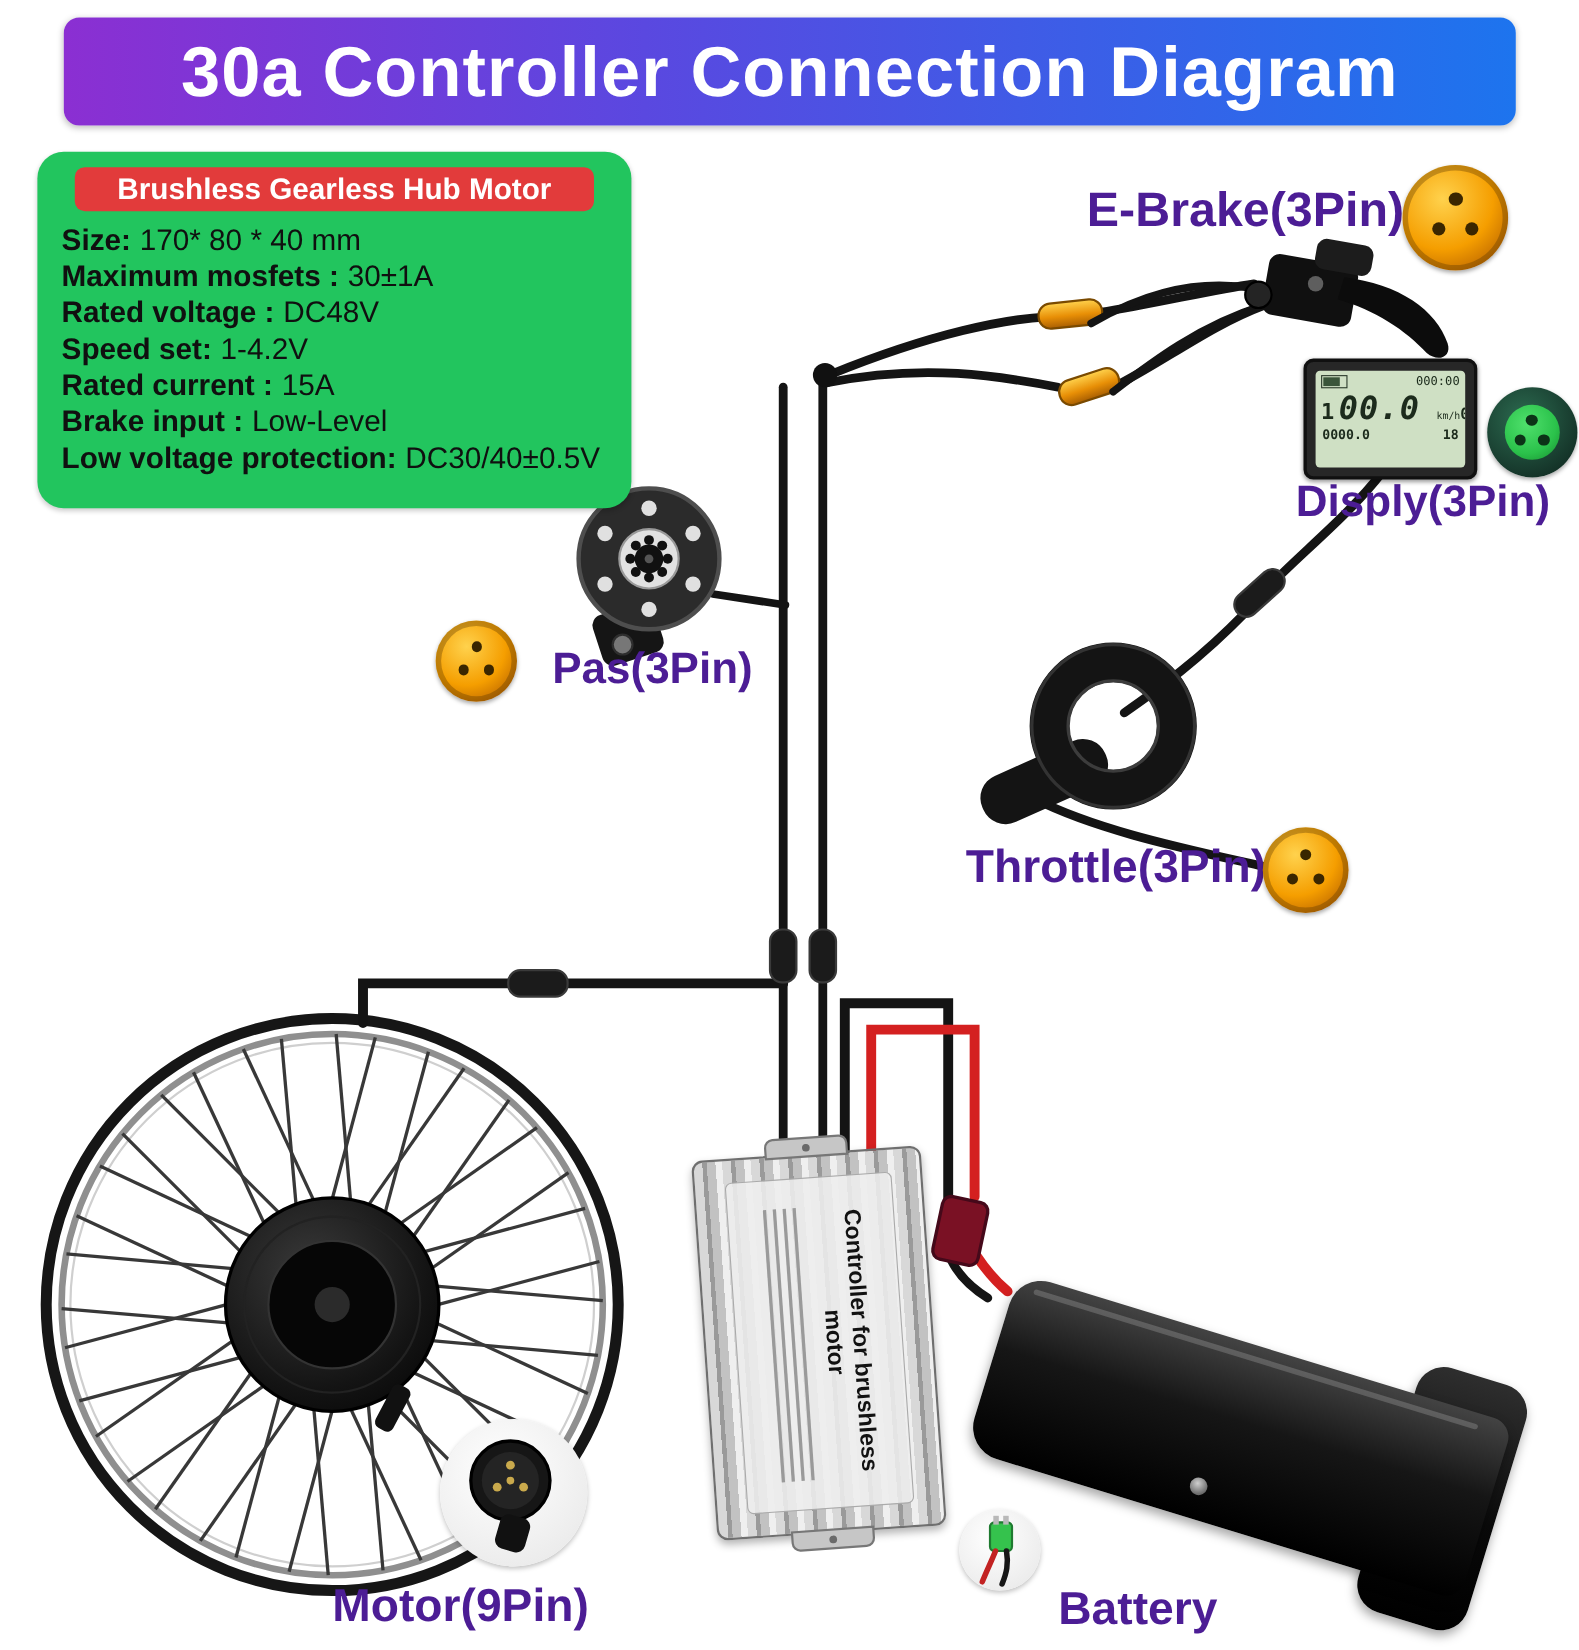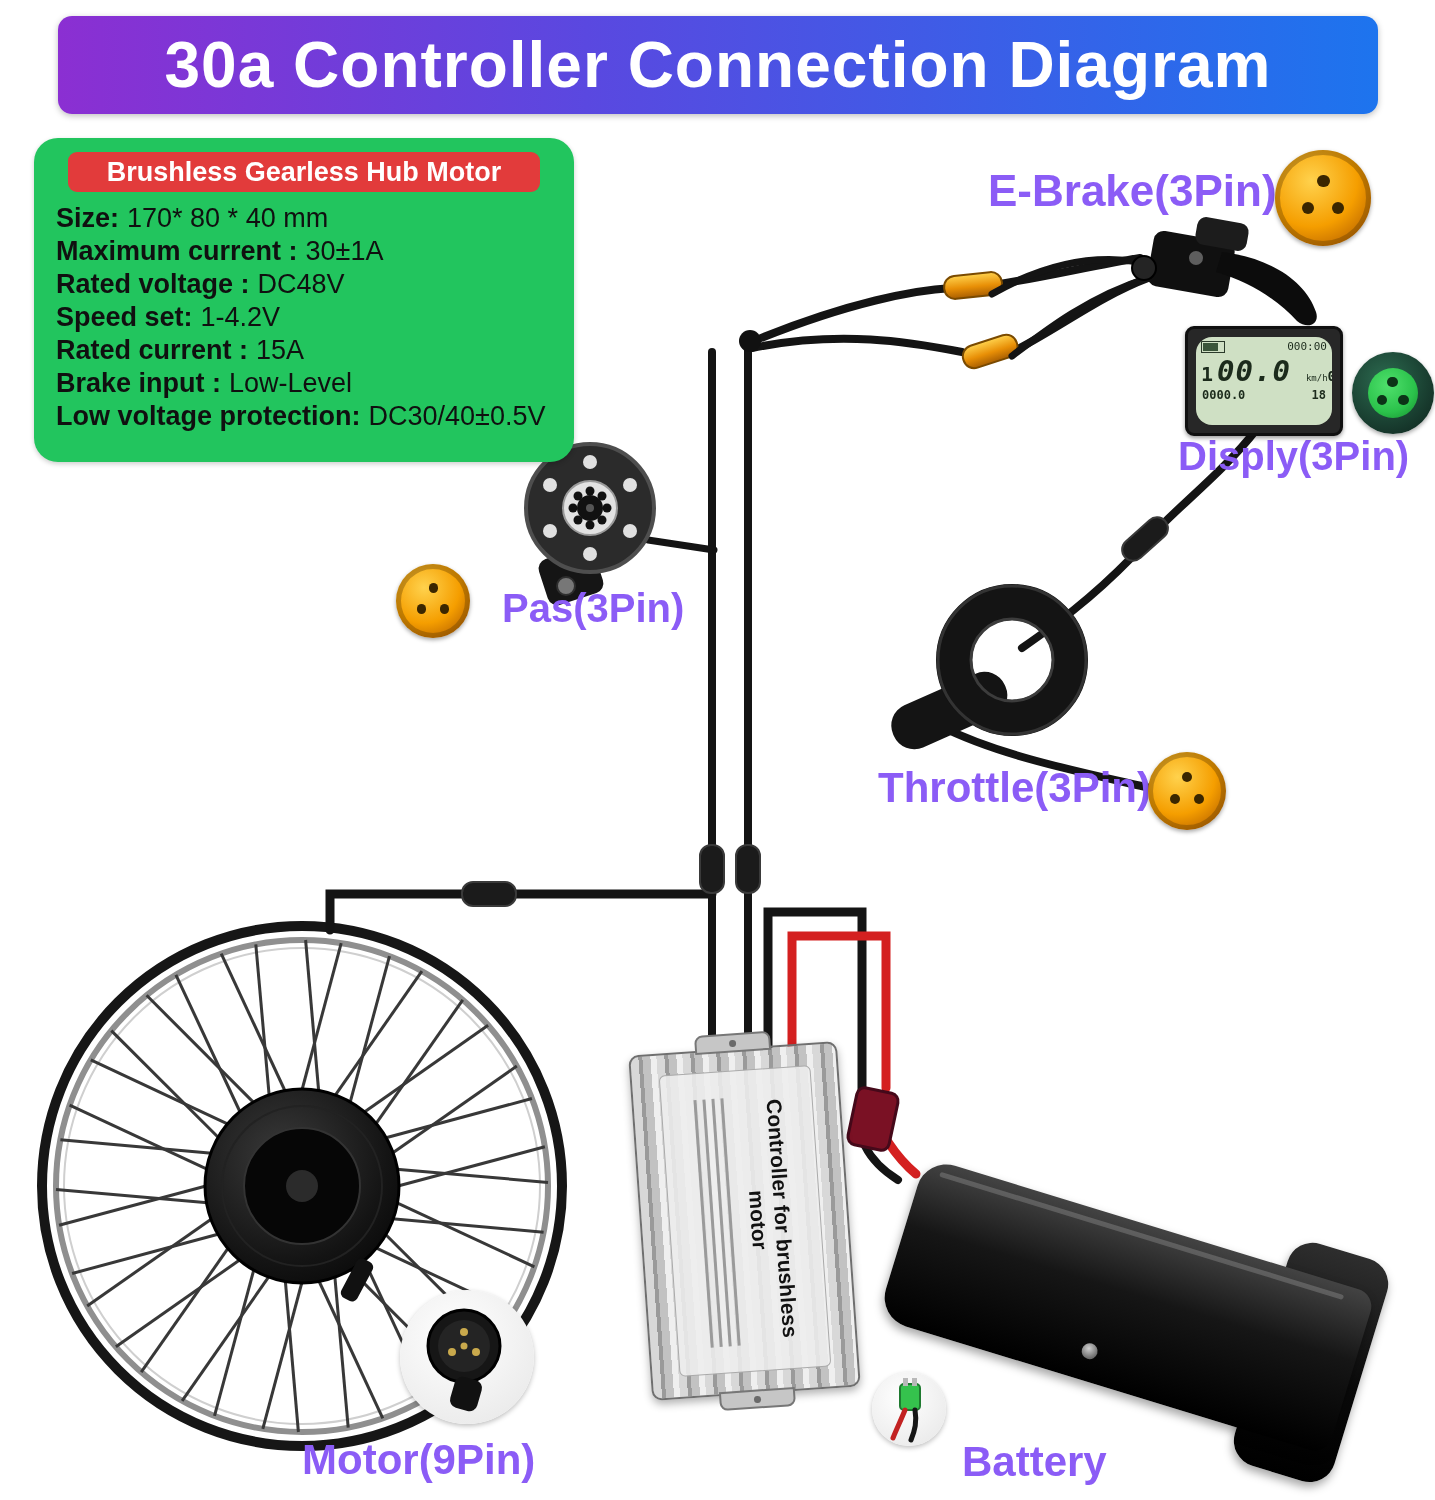--- a/index.html
+++ b/index.html
@@ -16,21 +16,21 @@
   
   .spec-box{position:absolute;left:34px;top:138px;width:540px;height:324px;background:#22c55e;
             border-radius:24px;box-shadow:0 2px 5px rgba(0,0,0,.2);}
   .spec-header{margin:14px auto 10px auto;width:472px;height:40px;background:#e23b3b;border-radius:9px;
                color:#ffffff;font-weight:bold;font-size:27px;display:flex;align-items:center;justify-content:center;}
   .spec-rows{padding:0 0 0 22px;}
   .spec-row{font-size:27px;line-height:33px;color:#101010;white-space:nowrap;}
   .spec-row b{margin-right:8px;}
 
   
-  .lbl{position:absolute;font-weight:bold;color:#8b5cf6;white-space:nowrap;}
+  .lbl{position:absolute;font-weight:bold;color:#4c1d95;white-space:nowrap;}
   .lbl-ebrake{left:988px;top:166px;font-size:44px;}
   .lbl-display{left:1178px;top:434px;font-size:40px;}
   .lbl-pas{left:502px;top:586px;font-size:40px;}
   .lbl-throttle{left:878px;top:764px;font-size:42px;}
   .lbl-motor{left:302px;top:1436px;font-size:42px;}
   .lbl-battery{left:962px;top:1400px;font-size:42px;margin-top:38px;}
 
   
   .conn{position:absolute;border-radius:50%;}
   .conn .pin{position:absolute;width:13%;height:13%;border-radius:50%;background:#3a2600;}
@@ -44,21 +44,21 @@
   .conn-green .inner{position:absolute;left:19%;top:19%;width:62%;height:62%;border-radius:50%;
               background:radial-gradient(circle at 40% 35%,#4fe06c,#2bc24b 60%,#168a2e);}
   .conn-green .pin{background:#0c3317;}
   .conn-green .p1{left:43%;top:30%;}
   .conn-green .p2{left:30%;top:52%;}
   .conn-green .p3{left:56%;top:52%;}
 
   
   .lcd{position:absolute;left:1185px;top:326px;width:152px;height:104px;background:#272727;
        border:3px solid #101010;border-radius:9px;box-shadow:0 2px 4px rgba(0,0,0,.4);}
-  .lcd-screen{position:absolute;left:8px;top:8px;right:8px;bottom:8px;background:#cfe0c4;border-radius:16px;
+  .lcd-screen{position:absolute;left:8px;top:8px;right:8px;bottom:8px;background:#cfe0c4;border-radius:4px;
        font-family:"DejaVu Sans Mono",monospace;color:#1c2b1c;overflow:hidden;}
   .lcd-top{display:flex;justify-content:space-between;align-items:center;padding:3px 5px 0 5px;font-size:11px;}
   .lcd-batt{display:inline-block;width:22px;height:10px;border:1px solid #2a3a2a;position:relative;}
   .lcd-batt::after{content:"";position:absolute;left:1px;top:1px;bottom:1px;width:70%;background:#3a553a;}
   .lcd-mid{display:flex;align-items:baseline;padding:1px 5px 0 5px;}
   .lcd-assist{font-size:20px;font-weight:bold;margin-right:4px;}
   .lcd-speed{font-size:29px;font-weight:bold;letter-spacing:1px;font-style:italic;}
   .lcd-unit{font-size:9px;margin-left:15px;}
   .lcd-watt{font-size:14px;margin-left:auto;font-weight:bold;}
   .lcd-bot{display:flex;justify-content:space-between;padding:0 6px;font-size:12px;font-weight:bold;}
@@ -256,21 +256,21 @@
   </svg>
 
   <div class="banner">
     <span>30a Controller Connection Diagram</span>
   </div>
 
   <div class="spec-box">
     <div class="spec-header">Brushless Gearless Hub Motor</div>
     <div class="spec-rows">
       <div class="spec-row"><b>Size:</b><span>170* 80 * 40 mm</span></div>
-      <div class="spec-row"><b>Maximum current :</b><span>30±1A</span></div>
+      <div class="spec-row"><b>Maximum mosfets :</b><span>30±1A</span></div>
       <div class="spec-row"><b>Rated voltage :</b><span>DC48V</span></div>
       <div class="spec-row"><b>Speed set:</b><span>1-4.2V</span></div>
       <div class="spec-row"><b>Rated current :</b><span>15A</span></div>
       <div class="spec-row"><b>Brake input :</b><span>Low-Level</span></div>
       <div class="spec-row"><b>Low voltage protection:</b><span>DC30/40±0.5V</span></div>
     </div>
   </div>
 
   <div class="lbl lbl-ebrake">E-Brake(3Pin)</div>
   <div class="lbl lbl-display">Disply(3Pin)</div>

